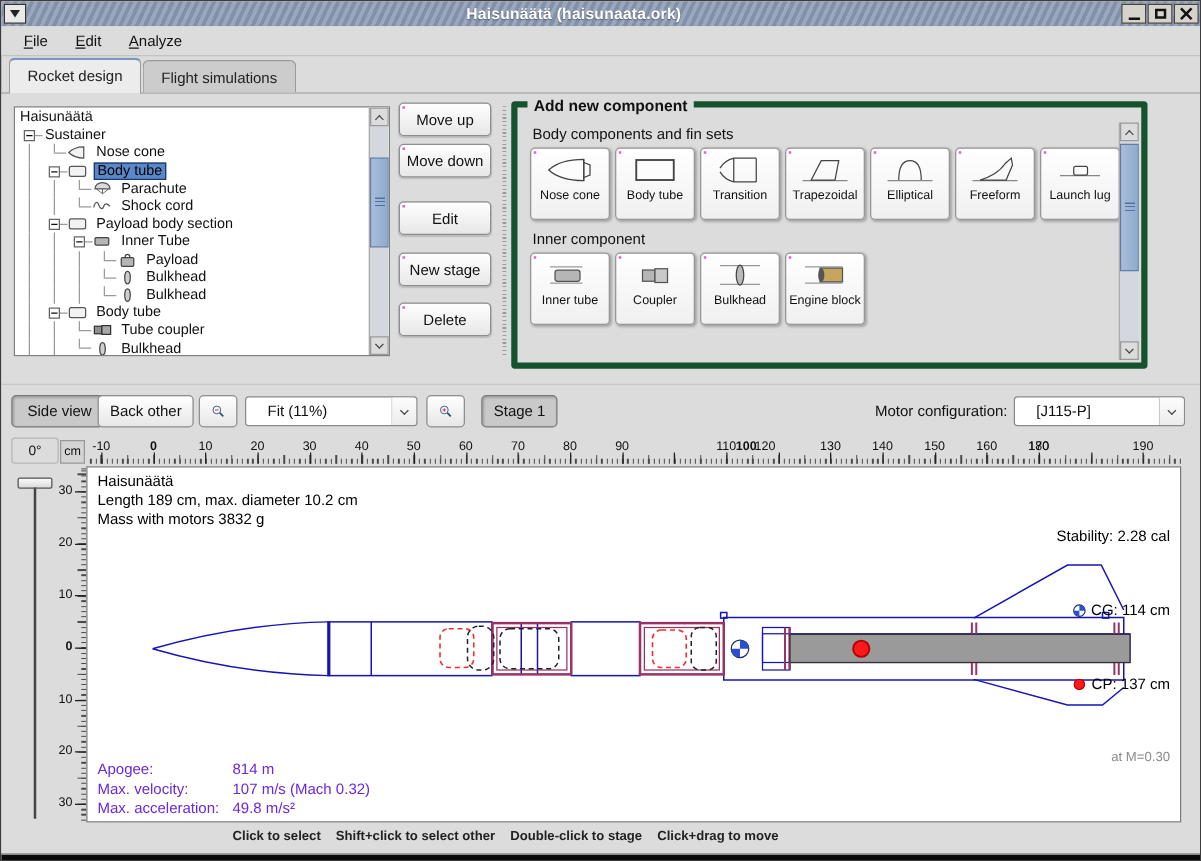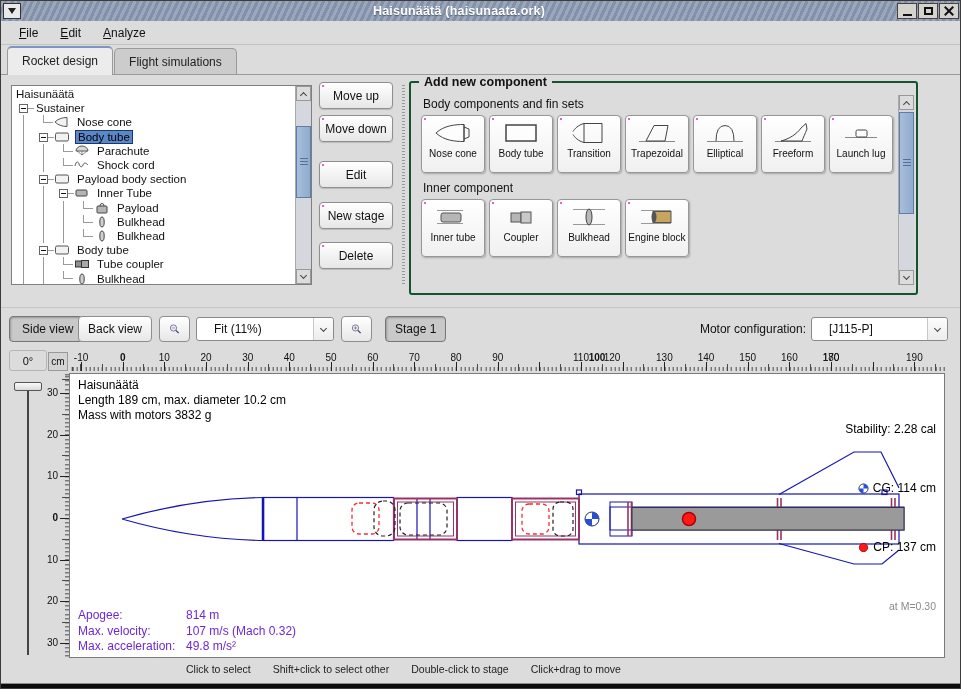--- a/index.html
+++ b/index.html
@@ -65,21 +65,21 @@
     border:1px solid #8e8e8e;border-radius:4px;font-size:12px;display:flex;align-items:center;
     justify-content:center;box-shadow:0 1px 1px rgba(0,0,0,.15);}
   .btn::before{content:'';position:absolute;left:2px;top:2px;width:2px;height:2px;background:#e060d0;}
   .action{left:318px;width:74px;}
   
   #splitter{position:absolute;left:399px;top:10px;width:6px;height:200px;
     background:repeating-linear-gradient(180deg,#9a9a9a 0 1px,transparent 1px 3px);
     background-size:3px 100%;background-position:center;background-repeat:no-repeat;}
   
   #groupbox{position:absolute;left:408px;top:6px;width:509px;height:214px;
-    border:2px solid #14532d;border-radius:3px;}
+    border:5px solid #14532d;border-radius:3px;}
   #group-title{position:absolute;left:8px;top:-8px;background:#dcdcdc;padding:0 5px;
     font-weight:bold;font-size:12.5px;}
   .pgroup-label{position:absolute;left:12px;font-size:12px;}
   .prow{position:absolute;left:10px;display:flex;gap:4px;}
   .pbtn{position:relative;width:64px;height:58px;background:linear-gradient(#ffffff,#f0f0f0);
     border:1px solid #979797;border-radius:4px;box-shadow:1px 1px 2px rgba(0,0,0,.25);
     display:flex;flex-direction:column;align-items:center;justify-content:flex-start;padding-top:4px;}
   .pbtn::before{content:'';position:absolute;left:2px;top:2px;width:2px;height:2px;background:#e060d0;}
   .picon{width:40px;height:26px;} .picon svg{width:40px;height:26px;display:block;}
   .plabel{font-size:10px;text-align:center;line-height:11px;margin-top:2px;}
@@ -126,21 +126,21 @@
   #canvas{position:absolute;left:68px;top:24px;width:876px;height:285px;background:#fff;
     border:1px solid #7a7a7a;}
   #fig-info{position:absolute;left:8px;top:4px;font-size:12px;line-height:15px;color:#000;}
   #stability{position:absolute;right:8px;top:4px;font-size:12px;line-height:15px;text-align:right;color:#000;}
   #stability .row{display:flex;justify-content:flex-end;align-items:center;gap:4px;margin-top:44px;}
   #stability .note{color:#8a8a8a;font-size:10.5px;}
   #stability svg{width:11px;height:11px;}
   #flight{position:absolute;left:8px;top:234px;font-size:12px;line-height:15.5px;color:#6d28d9;
     display:grid;grid-template-columns:108px auto;}
   #rocket-svg{position:absolute;left:0;top:0;}
-  #hints{position:absolute;left:185px;top:314px;display:flex;gap:22px;font-size:10.5px;font-weight:normal;color:#222;align-items:center;}
+  #hints{position:absolute;left:185px;top:314px;display:flex;gap:12px;font-size:10.5px;font-weight:bold;color:#222;align-items:center;}
   #taskbar{position:absolute;left:0;top:682px;width:961px;height:7px;background:#0b0b0b;border-top:1px solid #8a8a8a;}
 </style>
 </head>
 <body>
 
 <div id="win">
 
   <div id="titlebar">
     <div id="title-icon">
         <i></i>
@@ -462,21 +462,21 @@
           </div>
         <div class="sbtn" style="bottom:0;">
             <span class="chev down"></span>
           </div>
       </div>
     </div>
   </div>
 
   <div id="toolbar">
     <div class="tbtn pressed" style="left:8px;padding-left:12px;">Side view</div>
-    <div class="tbtn" style="left:77px;">Back view</div>
+    <div class="tbtn" style="left:77px;">Back other</div>
     <div class="tbtn" style="left:158px;width:31px;">
       <svg viewBox="0 0 16 16">
           <circle cx="6.5" cy="6.5" r="4.5" fill="#eef2fa" stroke="#334a77"></circle>
           <line x1="10" y1="10" x2="14" y2="14" stroke="#334a77" stroke-width="2"></line>
           <line x1="4.5" y1="6.5" x2="8.5" y2="6.5" stroke="#c03030"></line>
         </svg>
     </div>
     <div class="combo" style="left:195px;width:138px;">
       <span>Fit (11%)</span>
       <span class="arrow">

